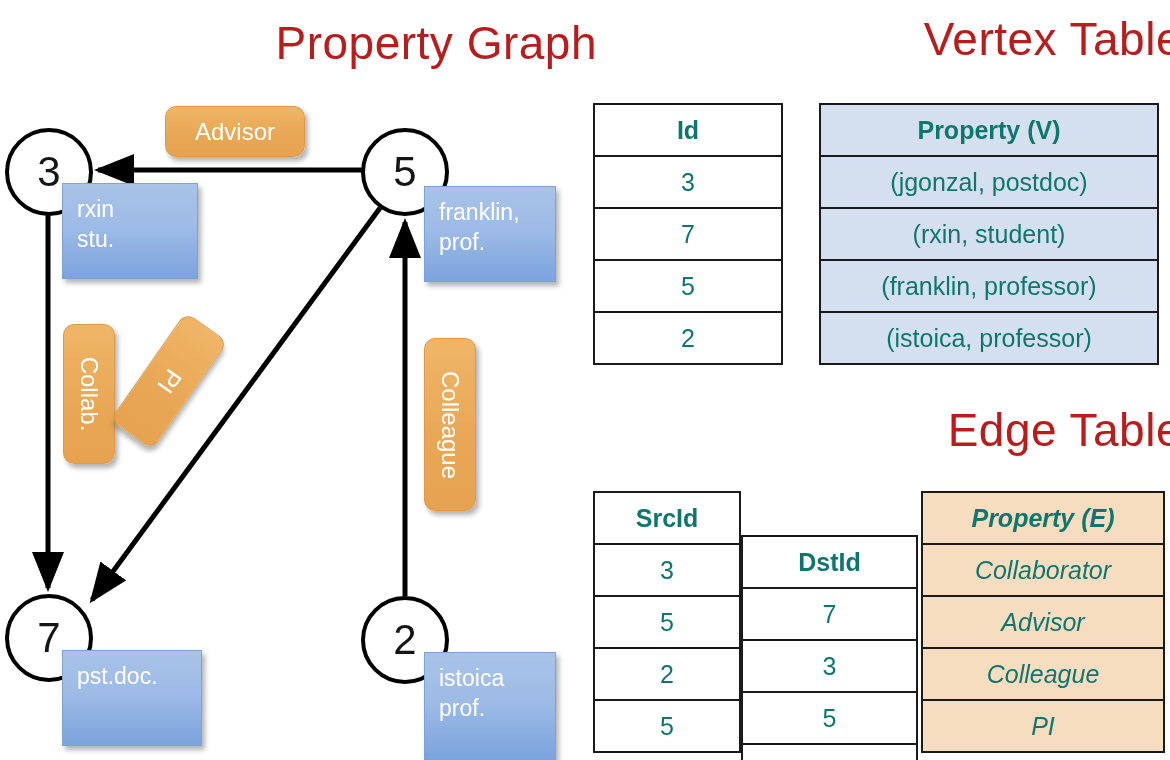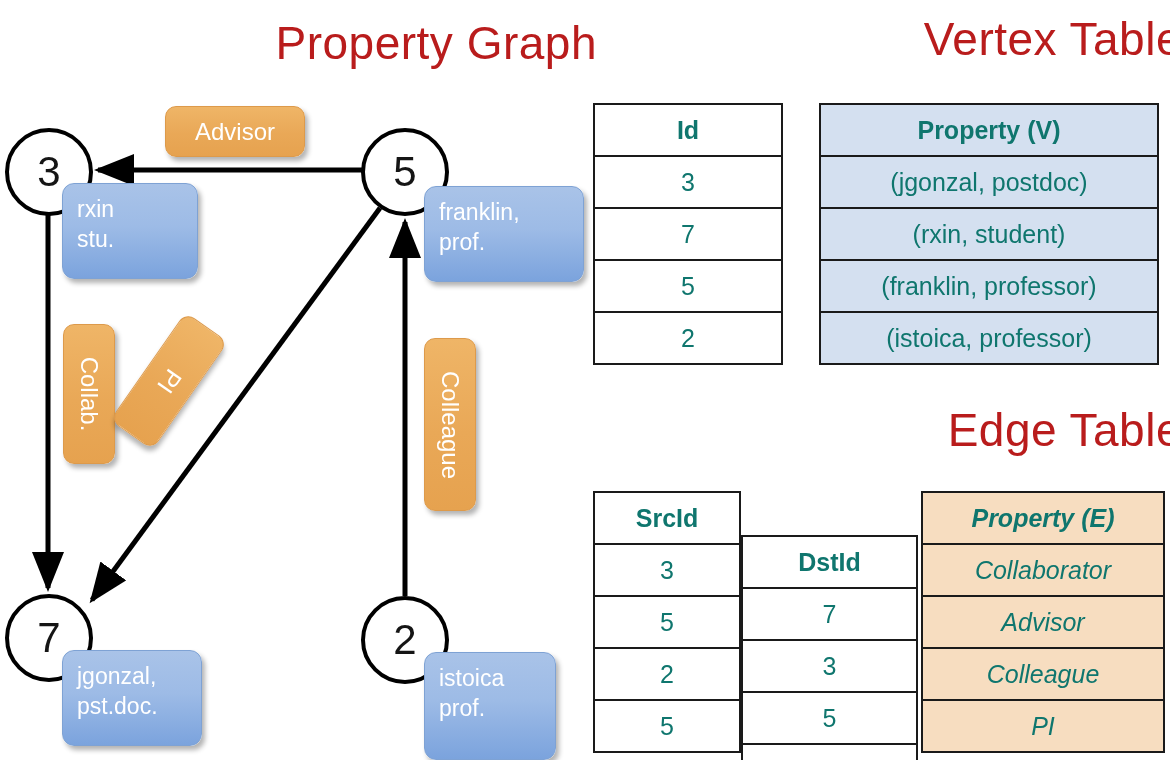--- a/index.html
+++ b/index.html
@@ -63,33 +63,33 @@
     z-index: 4;
   }
   #vertex-3 { left: 5px;   top: 128px; }
   #vertex-5 { left: 361px; top: 128px; }
   #vertex-7 { left: 5px;   top: 594px; }
   #vertex-2 { left: 361px; top: 596px; }
 
   
   .prop-box {
     position: absolute;
-    border-radius: 12px;
+    border-radius: 0;
     background: linear-gradient(180deg, #a9c3e8 0%, #9dbbe6 45%, #7ba3dd 100%);
     border: 1px solid #7ea2d4;
     box-shadow: 3px 4px 5px rgba(0,0,0,0.30);
     color: #ffffff;
     font-size: 23px;
     line-height: 30px;
     padding: 10px 0 10px 14px;
     box-sizing: border-box;
     z-index: 6;
   }
   #prop-rxin      { left: 62px;  top: 183px; width: 136px; height: 96px; }
-  #prop-franklin  { left: 424px; top: 186px; width: 160px; height: 96px; }
+  #prop-franklin  { left: 424px; top: 186px; width: 132px; height: 96px; }
   #prop-jgonzal   { left: 62px;  top: 650px; width: 140px; height: 96px; }
   #prop-istoica   { left: 424px; top: 652px; width: 132px; height: 108px; }
 
   
   .edge-label {
     position: absolute;
     border-radius: 11px;
     background: linear-gradient(180deg, #efb567 0%, #e9a857 55%, #e6a24f 100%);
     border: 1px solid #dd9a4b;
     box-shadow: 3px 4px 5px rgba(0,0,0,0.30);
@@ -196,21 +196,20 @@
 
   <div class="prop-box" id="prop-rxin">
     <div>rxin</div>
     <div>stu.</div>
   </div>
   <div class="prop-box" id="prop-franklin">
     <div>franklin,</div>
     <div>prof.</div>
   </div>
   <div class="prop-box" id="prop-jgonzal">
-    <div>jgonzal,</div>
     <div>pst.doc.</div>
   </div>
   <div class="prop-box" id="prop-istoica">
     <div>istoica</div>
     <div>prof.</div>
   </div>
 
   <div class="edge-label" id="edge-label-advisor">
     <span class="vtext">Advisor</span>
   </div>

